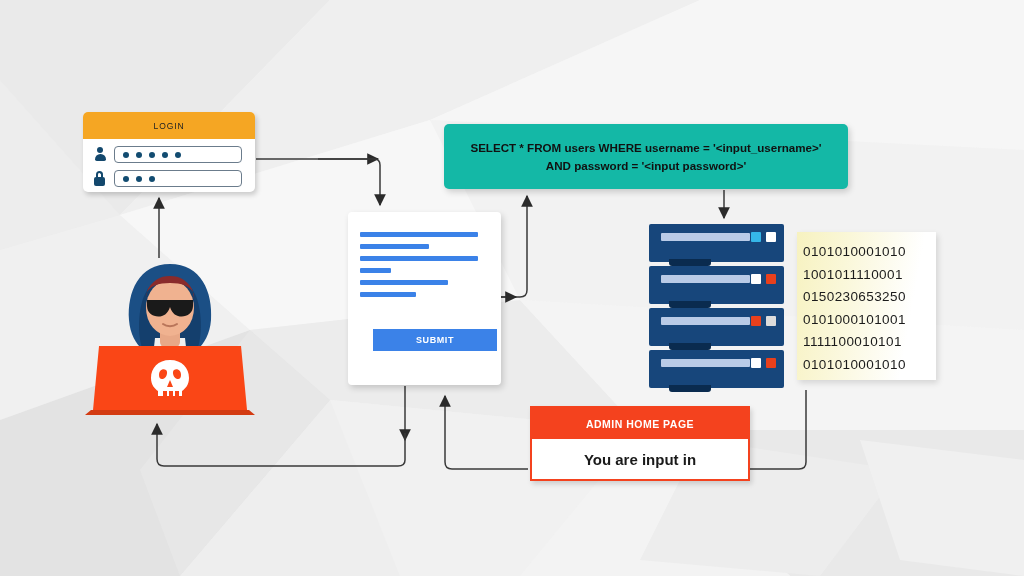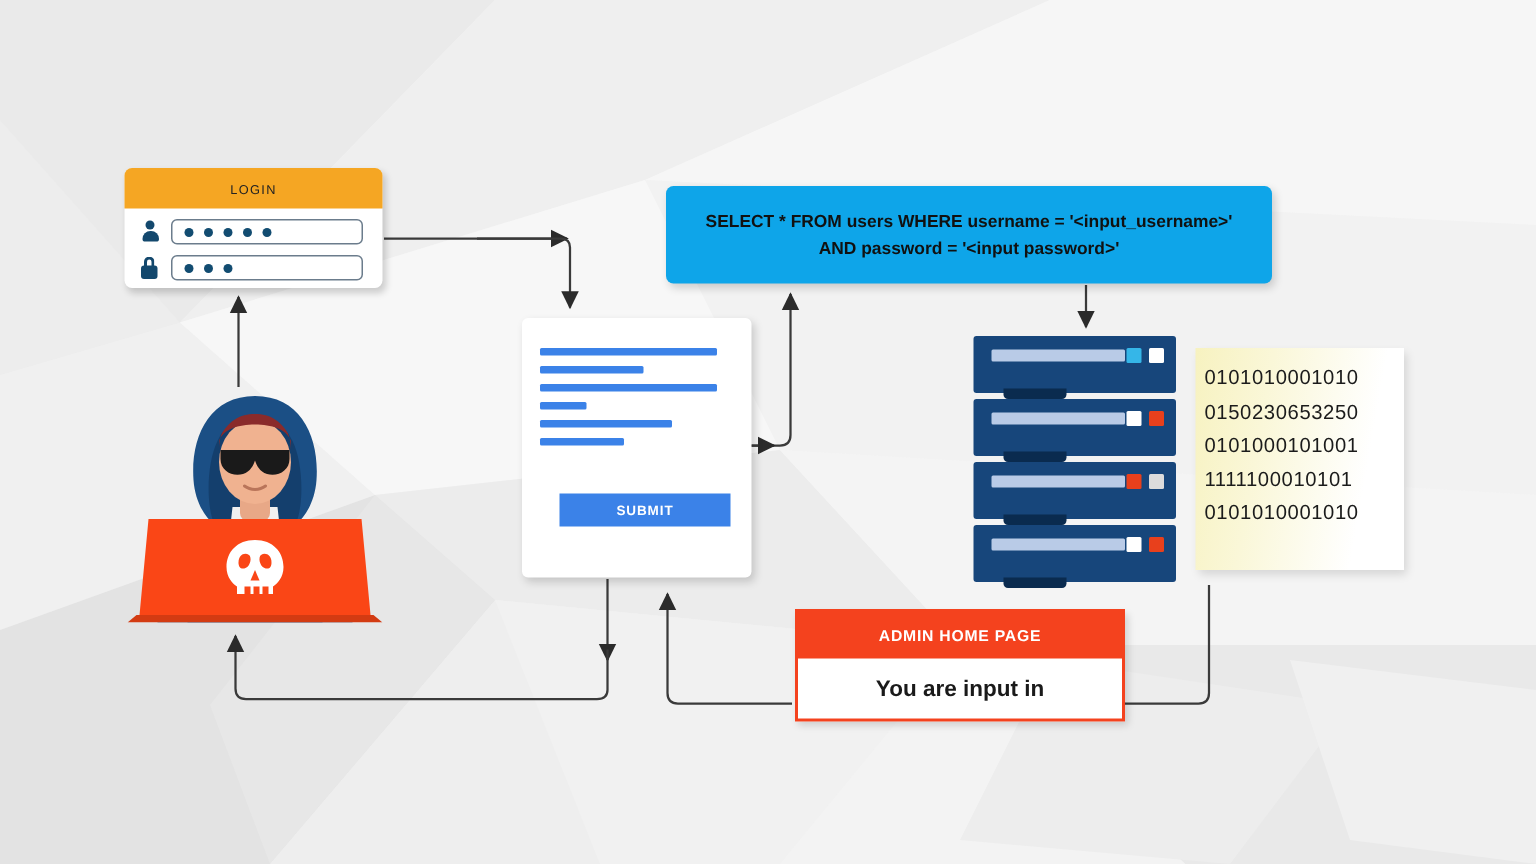--- a/index.html
+++ b/index.html
@@ -37,29 +37,29 @@
 
   
   #form-card{
     position:absolute;left:348px;top:212px;width:153px;height:173px;
     background:#ffffff;border-radius:4px;
     box-shadow:2px 3px 6px rgba(0,0,0,.17);
   }
   #form-lines{padding:20px 0 0 12px;}
   .fline{height:5px;background:#3b82e8;border-radius:1px;margin-bottom:7px;}
   #submit-btn{
-    position:absolute;left:25px;top:117px;width:114px;height:22px;
+    position:absolute;left:25px;top:117px;width:124px;height:22px;
     background:#3b82e8;display:flex;align-items:center;justify-content:center;
     color:#fff;font-size:9px;font-weight:bold;letter-spacing:.6px;
   }
 
   
   #sql-box{
     position:absolute;left:444px;top:124px;width:404px;height:65px;
-    background:#0ea5e9;border-radius:5px;
+    background:#14b8a6;border-radius:5px;
     box-shadow:2px 3px 6px rgba(0,0,0,.17);
     display:flex;flex-direction:column;align-items:center;justify-content:center;
     color:#111;font-weight:bold;font-size:11.6px;line-height:18px;
   }
 
   
   #servers{position:absolute;left:649px;top:224px;width:135px;height:164px;}
   .srv{position:absolute;left:0;width:135px;height:38px;background:#17467b;border-radius:2px;}
   .srv .bar{position:absolute;left:12px;top:9px;width:89px;height:8px;background:#b9cbe7;border-radius:1px;}
   .srv .led{position:absolute;top:8px;width:10px;height:10px;border-radius:1px;}
@@ -209,20 +209,21 @@
     <div class="srv" style="top:126px">
       <div class="bar"></div>
       <div class="led a" style="background:#ffffff"></div>
       <div class="led b" style="background:#e8401c"></div>
       <div class="foot"></div>
     </div>
   </div>
 
   <div id="binary-panel">
     <div class="bline">0101010001010</div>
+    <div class="bline">1001011110001</div>
     <div class="bline">0150230653250</div>
     <div class="bline">0101000101001</div>
     <div class="bline">1111100010101</div>
     <div class="bline">0101010001010</div>
   </div>
 
   <div id="admin-box">
     <div id="admin-header">ADMIN HOME PAGE</div>
     <div id="admin-body">You are input in</div>
   </div>

